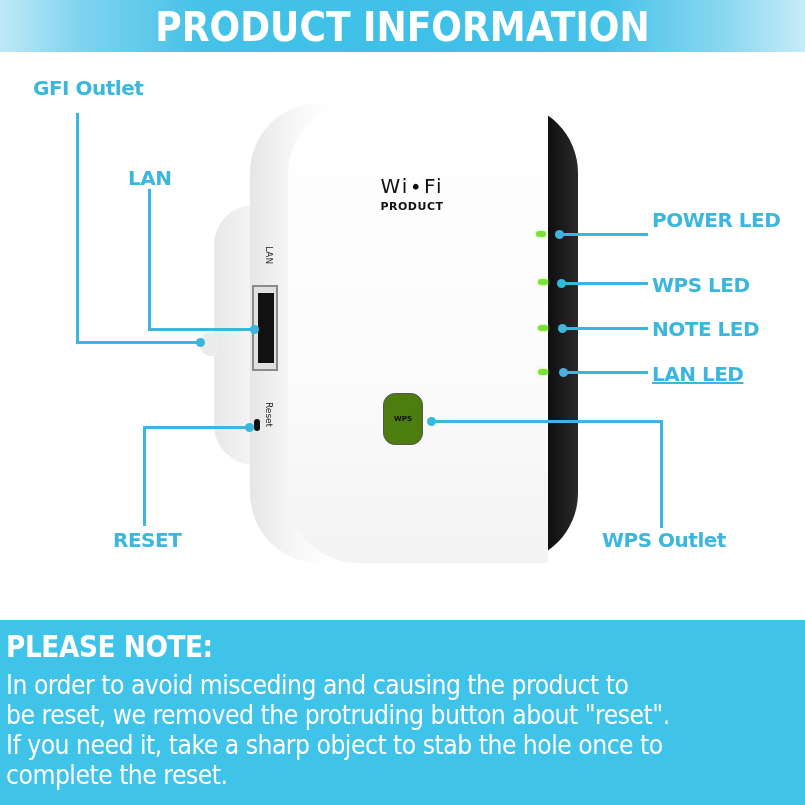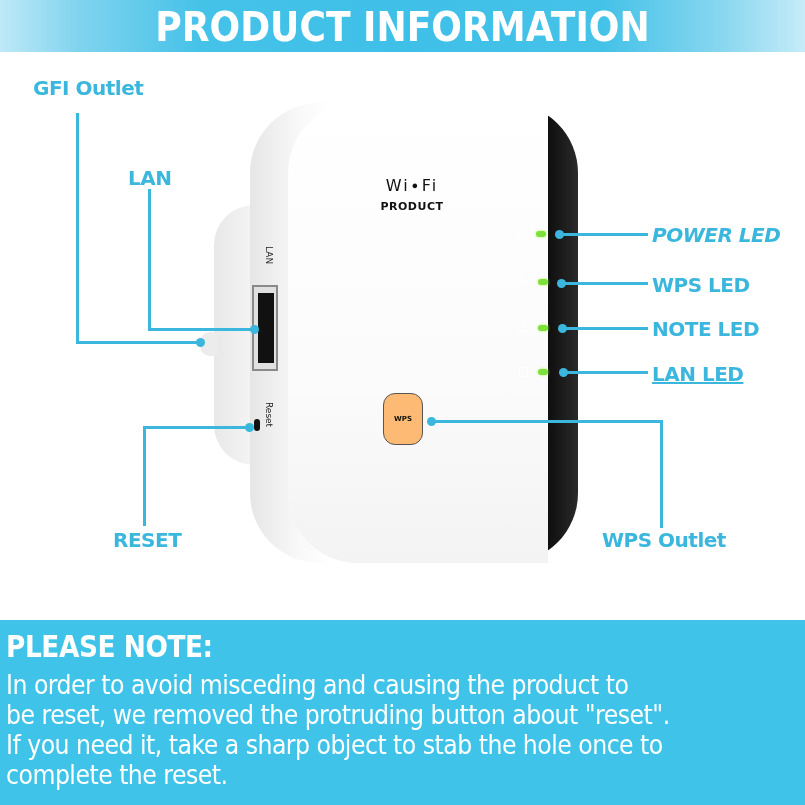--- a/index.html
+++ b/index.html
@@ -43,36 +43,36 @@
     .black-cap {
       position: absolute; left: 488px; top: 103px; width: 90px; height: 460px;
       background: linear-gradient(90deg, #0a0a0a 0%, #111 70%, #2a2a2a 100%);
       border-radius: 0 70px 70px 0;
     }
 
     .wifi-logo {
       position: absolute; left: 372px; top: 172px; width: 80px; text-align: center;
       font-family: "DejaVu Sans", sans-serif; color: #111;
     }
-    .wifi-word { font-size: 16px; letter-spacing: 2px; line-height: 28px; }
+    .wifi-word { font-size: 20px; letter-spacing: 2px; line-height: 28px; }
     .wifi-sub { font-size: 11px; font-weight: bold; letter-spacing: 0.5px; line-height: 14px; }
 
     .port-label { position: absolute; font-size: 9px; color: #222; transform: rotate(90deg); transform-origin: left top; font-family: "DejaVu Sans", sans-serif; }
     .lan-port {
       position: absolute; left: 252px; top: 285px; width: 26px; height: 86px;
       background: #e0e0e0; border: 2px solid #8a8a8a;
     }
     .lan-port-inner {
       position: absolute; left: 4px; top: 6px; width: 16px; height: 70px; background: #111;
     }
     .reset-hole { position: absolute; left: 254px; top: 419px; width: 6px; height: 12px; border-radius: 3px; background: #111; }
 
     .wps-button {
       position: absolute; left: 383px; top: 393px; width: 40px; height: 52px;
-      border: 1.5px solid #555; border-radius: 12px; background: #fdba74;
+      border: 1.5px solid #555; border-radius: 12px; background: #4d7c0f;
       display: flex; align-items: center; justify-content: center;
     }
     .wps-text { font-size: 7px; font-weight: bold; color: #111; }
 
     .led-icon { position: absolute; color: #fff; font-size: 12px; line-height: 12px; font-family: "DejaVu Sans", sans-serif; }
     .led { position: absolute; width: 10px; height: 6px; border-radius: 3px; background: #7ee03a; box-shadow: 0 0 3px #a8ff5a; }
 
     .note-band {
       position: absolute; left: 0; top: 620px; width: 805px; height: 185px; background: #40c3e8;
     }
@@ -140,21 +140,21 @@
 <div class="line" style="left:148px; top:328px; width:106px; height:3px;"></div>
 <div class="dot" style="left:250px; top:325px;"></div>
 
 <div class="callout" style="left:113px; top:528px;">RESET</div>
 <div class="line" style="left:143px; top:426px; width:3px; height:100px;"></div>
 <div class="line" style="left:143px; top:426px; width:107px; height:3px;"></div>
 <div class="dot" style="left:245px; top:423px;"></div>
 
 <div class="dot" style="left:555px; top:230px;"></div>
 <div class="line" style="left:560px; top:233px; width:88px; height:3px;"></div>
-<div class="callout" style="left:652px; top:223px;font-style:italic;">POWER LED</div>
+<div class="callout" style="left:652px; top:208px;">POWER LED</div>
 
 <div class="dot" style="left:557px; top:279px;"></div>
 <div class="line" style="left:562px; top:282px; width:86px; height:3px;"></div>
 <div class="callout" style="left:652px; top:273px;">WPS LED</div>
 
 <div class="dot" style="left:558px; top:324px;"></div>
 <div class="line" style="left:563px; top:327px; width:85px; height:3px;"></div>
 <div class="callout" style="left:652px; top:317px;">NOTE LED</div>
 
 <div class="dot" style="left:559px; top:368px;"></div>

